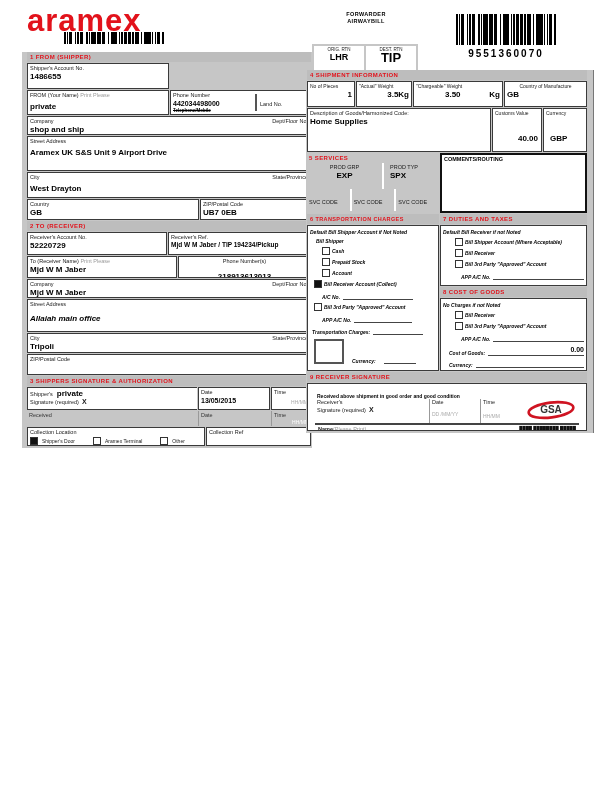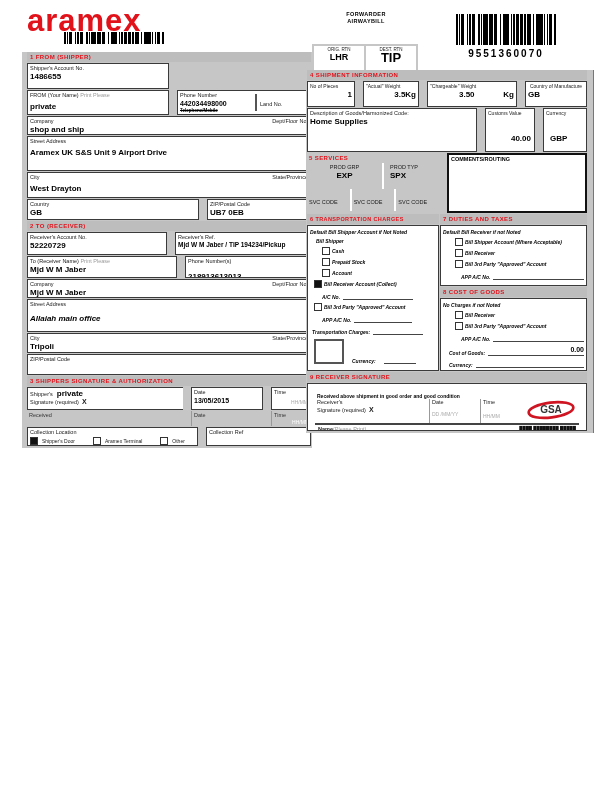--- a/index.html
+++ b/index.html
@@ -10,21 +10,21 @@
   .logo{font-size:31px;font-weight:bold;color:#e2121b;letter-spacing:1px;line-height:30px;}
   .barcode{background:
       repeating-linear-gradient(90deg,#000 0 1px,transparent 1px 3px,#000 3px 4px,transparent 4px 5px,#000 5px 8px,transparent 8px 11px),
       repeating-linear-gradient(90deg,#000 0 2px,transparent 2px 6px,#000 6px 7px,transparent 7px 13px,#000 13px 15px,transparent 15px 17px);}
   .form-title{font-size:5.5px;font-weight:bold;line-height:7px;text-align:center;letter-spacing:.4px;}
   .awb-num{font-size:10px;font-weight:bold;letter-spacing:2px;text-align:center;}
   
   .col{background:#c6c6c6;}
   .col-l{padding:0 1px 2px 5px;}
   .col-r{padding:0 6px 2px 1px;border-right:1px solid #777;}
-  .row{display:flex;gap:8px;margin-top:1px;}
+  .row{display:flex;gap:1px;margin-top:1px;}
   .cell{background:#fff;border:1px solid #3a3a3a;position:relative;padding:1px 2px;box-sizing:border-box;overflow:hidden;}
   .hdr{background:#bdbdbd;color:#e2121b;font-weight:bold;font-size:6px;letter-spacing:.4px;
        height:10px;line-height:10px;padding:0 3px;margin-top:1px;}
   .lbl{font-size:5.5px;color:#1a1a1a;line-height:7px;}
   .hint{color:#9a9a9a;}
   .val{font-weight:bold;font-size:8px;line-height:9px;}
   .val-sm{font-weight:bold;font-size:6.5px;line-height:8px;}
   .ph{color:#aaa;font-size:5px;}
   .tr-lbl{position:absolute;top:1px;right:2px;}
   .cb{display:inline-block;width:6px;height:6px;border:1px solid #333;background:#fff;
@@ -141,21 +141,21 @@
         <div class="lbl">Receiver's Ref.</div>
         <div class="val-sm">Mjd W M Jaber /  TIP 194234/Pickup</div>
       </div>
     </div>
 
     <div class="row" style="height:22px;">
       <div class="cell" style="width:150px;">
         <div class="lbl"><span>To (Receiver Name)</span> <span class="hint">Print Please</span></div>
         <div class="val">Mjd W M Jaber</div>
       </div>
-      <div class="cell" style="flex:1;">
+      <div class="cell" style="flex:1;text-align:center;">
         <div class="lbl">Phone Number(s)</div>
         <div class="val" style="border-bottom:1px solid #333;display:inline-block;">218913613013</div>
       </div>
     </div>
 
     <div class="row" style="height:19px;">
       <div class="cell" style="flex:1;">
         <div class="lbl">Company</div>
         <div class="lbl tr-lbl">Dept/Floor No.</div>
         <div class="val">Mjd W M Jaber</div>

